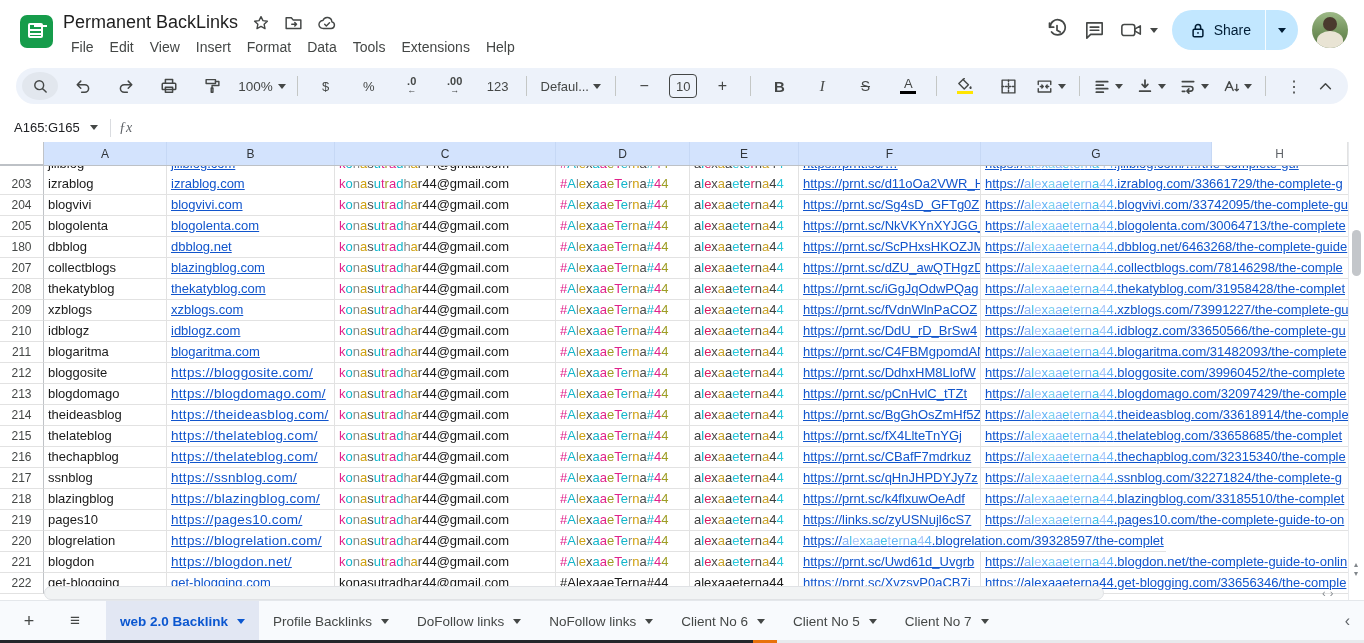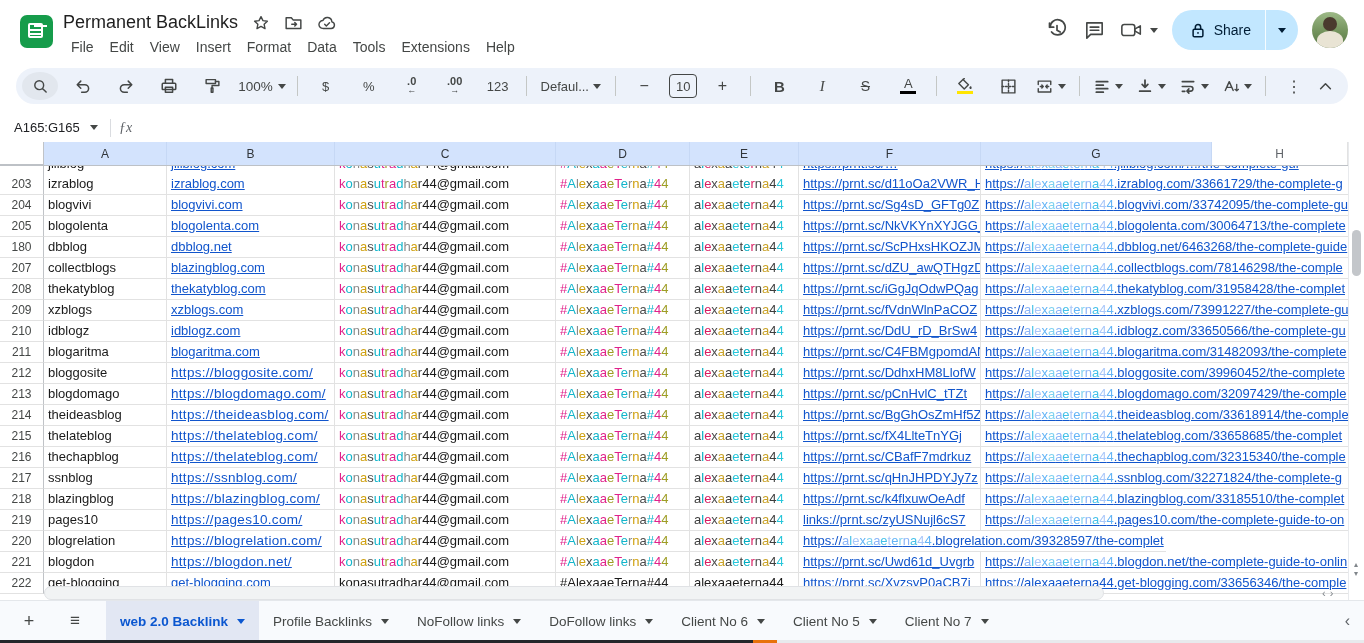--- a/index.html
+++ b/index.html
@@ -504,21 +504,21 @@
           <div class="c" style="width: 182px;"><span class="lnk">https://prnt.sc/k4flxuwOeAdf</span></div>
           <div class="c g" style="width: 367px;"><span class="lnk">https://</span><span class="lnk"><span style="color: rgb(138, 180, 248);">a</span><span style="color: rgb(69, 193, 232);">l</span><span style="color: rgb(168, 199, 250);">e</span><span style="color: rgb(100, 181, 246);">x</span><span style="color: rgb(127, 210, 240);">a</span><span style="color: rgb(138, 180, 248);">a</span><span style="color: rgb(69, 193, 232);">e</span><span style="color: rgb(168, 199, 250);">t</span><span style="color: rgb(100, 181, 246);">e</span><span style="color: rgb(127, 210, 240);">r</span><span style="color: rgb(138, 180, 248);">n</span><span style="color: rgb(69, 193, 232);">a</span><span style="color: rgb(168, 199, 250);">4</span><span style="color: rgb(100, 181, 246);">4</span></span><span class="lnk">.blazingblog.com/33185510/the-complet</span></div>
         </div>
         <div class="r">
           <div class="rn">219</div>
           <div class="c" style="width: 123px;"><span>pages10</span></div>
           <div class="c" style="width: 168px;"><span class="lnk balt">https://pages10.com/</span></div>
           <div class="c" style="width: 221px;"><span><span style="color: rgb(224, 33, 138);">k</span><span style="color: rgb(18, 181, 203);">o</span><span style="color: rgb(138, 138, 138);">n</span><span style="color: rgb(207, 160, 15);">a</span><span style="color: rgb(74, 74, 74);">s</span><span style="color: rgb(18, 181, 203);">u</span><span style="color: rgb(224, 33, 138);">t</span><span style="color: rgb(158, 157, 36);">r</span><span style="color: rgb(224, 33, 138);">a</span><span style="color: rgb(18, 181, 203);">d</span><span style="color: rgb(138, 138, 138);">h</span><span style="color: rgb(207, 160, 15);">a</span><span style="color: rgb(74, 74, 74);">r</span></span><span>44@gmail.com</span></div>
           <div class="c" style="width: 134px;"><span><span style="color: rgb(224, 33, 138);">#</span><span style="color: rgb(18, 181, 203);">A</span><span style="color: rgb(138, 138, 138);">l</span><span style="color: rgb(207, 160, 15);">e</span><span style="color: rgb(74, 74, 74);">x</span><span style="color: rgb(18, 181, 203);">a</span><span style="color: rgb(224, 33, 138);">a</span><span style="color: rgb(158, 157, 36);">e</span><span style="color: rgb(224, 33, 138);">T</span><span style="color: rgb(18, 181, 203);">e</span><span style="color: rgb(138, 138, 138);">r</span><span style="color: rgb(207, 160, 15);">n</span><span style="color: rgb(74, 74, 74);">a</span><span style="color: rgb(18, 181, 203);">#</span><span style="color: rgb(224, 33, 138);">4</span><span style="color: rgb(158, 157, 36);">4</span></span></div>
           <div class="c" style="width: 109px;"><span><span style="color: rgb(61, 61, 61);">a</span><span style="color: rgb(0, 172, 193);">l</span><span style="color: rgb(216, 27, 96);">e</span><span style="color: rgb(74, 74, 74);">x</span><span style="color: rgb(201, 162, 39);">a</span><span style="color: rgb(61, 61, 61);">a</span><span style="color: rgb(38, 198, 218);">e</span><span style="color: rgb(61, 61, 61);">t</span><span style="color: rgb(0, 172, 193);">e</span><span style="color: rgb(216, 27, 96);">r</span><span style="color: rgb(74, 74, 74);">n</span><span style="color: rgb(201, 162, 39);">a</span><span style="color: rgb(61, 61, 61);">4</span><span style="color: rgb(38, 198, 218);">4</span></span></div>
-          <div class="c" style="width: 182px;"><span class="lnk">links://prnt.sc/zyUSNujl6cS7</span></div>
+          <div class="c" style="width: 182px;"><span class="lnk">https://links.sc/zyUSNujl6cS7</span></div>
           <div class="c g" style="width: 367px;"><span class="lnk">https://</span><span class="lnk"><span style="color: rgb(138, 180, 248);">a</span><span style="color: rgb(69, 193, 232);">l</span><span style="color: rgb(168, 199, 250);">e</span><span style="color: rgb(100, 181, 246);">x</span><span style="color: rgb(127, 210, 240);">a</span><span style="color: rgb(138, 180, 248);">a</span><span style="color: rgb(69, 193, 232);">e</span><span style="color: rgb(168, 199, 250);">t</span><span style="color: rgb(100, 181, 246);">e</span><span style="color: rgb(127, 210, 240);">r</span><span style="color: rgb(138, 180, 248);">n</span><span style="color: rgb(69, 193, 232);">a</span><span style="color: rgb(168, 199, 250);">4</span><span style="color: rgb(100, 181, 246);">4</span></span><span class="lnk">.pages10.com/the-complete-guide-to-on</span></div>
         </div>
         <div class="r">
           <div class="rn">220</div>
           <div class="c" style="width: 123px;"><span>blogrelation</span></div>
           <div class="c" style="width: 168px;"><span class="lnk balt">https://blogrelation.com/</span></div>
           <div class="c" style="width: 221px;"><span><span style="color: rgb(224, 33, 138);">k</span><span style="color: rgb(18, 181, 203);">o</span><span style="color: rgb(138, 138, 138);">n</span><span style="color: rgb(207, 160, 15);">a</span><span style="color: rgb(74, 74, 74);">s</span><span style="color: rgb(18, 181, 203);">u</span><span style="color: rgb(224, 33, 138);">t</span><span style="color: rgb(158, 157, 36);">r</span><span style="color: rgb(224, 33, 138);">a</span><span style="color: rgb(18, 181, 203);">d</span><span style="color: rgb(138, 138, 138);">h</span><span style="color: rgb(207, 160, 15);">a</span><span style="color: rgb(74, 74, 74);">r</span></span><span>44@gmail.com</span></div>
           <div class="c" style="width: 134px;"><span><span style="color: rgb(224, 33, 138);">#</span><span style="color: rgb(18, 181, 203);">A</span><span style="color: rgb(138, 138, 138);">l</span><span style="color: rgb(207, 160, 15);">e</span><span style="color: rgb(74, 74, 74);">x</span><span style="color: rgb(18, 181, 203);">a</span><span style="color: rgb(224, 33, 138);">a</span><span style="color: rgb(158, 157, 36);">e</span><span style="color: rgb(224, 33, 138);">T</span><span style="color: rgb(18, 181, 203);">e</span><span style="color: rgb(138, 138, 138);">r</span><span style="color: rgb(207, 160, 15);">n</span><span style="color: rgb(74, 74, 74);">a</span><span style="color: rgb(18, 181, 203);">#</span><span style="color: rgb(224, 33, 138);">4</span><span style="color: rgb(158, 157, 36);">4</span></span></div>
           <div class="c" style="width: 109px;"><span><span style="color: rgb(61, 61, 61);">a</span><span style="color: rgb(0, 172, 193);">l</span><span style="color: rgb(216, 27, 96);">e</span><span style="color: rgb(74, 74, 74);">x</span><span style="color: rgb(201, 162, 39);">a</span><span style="color: rgb(61, 61, 61);">a</span><span style="color: rgb(38, 198, 218);">e</span><span style="color: rgb(61, 61, 61);">t</span><span style="color: rgb(0, 172, 193);">e</span><span style="color: rgb(216, 27, 96);">r</span><span style="color: rgb(74, 74, 74);">n</span><span style="color: rgb(201, 162, 39);">a</span><span style="color: rgb(61, 61, 61);">4</span><span style="color: rgb(38, 198, 218);">4</span></span></div>
           <div class="c g" style="width: 367px;"><span class="lnk">https://</span><span class="lnk"><span style="color: rgb(138, 180, 248);">a</span><span style="color: rgb(69, 193, 232);">l</span><span style="color: rgb(168, 199, 250);">e</span><span style="color: rgb(100, 181, 246);">x</span><span style="color: rgb(127, 210, 240);">a</span><span style="color: rgb(138, 180, 248);">a</span><span style="color: rgb(69, 193, 232);">e</span><span style="color: rgb(168, 199, 250);">t</span><span style="color: rgb(100, 181, 246);">e</span><span style="color: rgb(127, 210, 240);">r</span><span style="color: rgb(138, 180, 248);">n</span><span style="color: rgb(69, 193, 232);">a</span><span style="color: rgb(168, 199, 250);">4</span><span style="color: rgb(100, 181, 246);">4</span></span><span class="lnk">.blogrelation.com/39328597/the-complet</span></div>
@@ -559,25 +559,25 @@
   <span id="tabs" style="display:flex;align-items:stretch;margin-left:14px;">
       <div class="tab active">
         <span>web 2.0 Backlink</span>
         <span class="caret"></span>
       </div>
       <div class="tab">
         <span>Profile Backlinks</span>
         <span class="caret"></span>
       </div>
       <div class="tab">
+        <span>DoFollow links</span>
+        <span class="caret"></span>
+      </div>
+      <div class="tab">
         <span>NoFollow links</span>
-        <span class="caret"></span>
-      </div>
-      <div class="tab">
-        <span>DoFollow links</span>
         <span class="caret"></span>
       </div>
       <div class="tab">
         <span>Client No 6</span>
         <span class="caret"></span>
       </div>
       <div class="tab">
         <span>Client No 5</span>
         <span class="caret"></span>
       </div>

